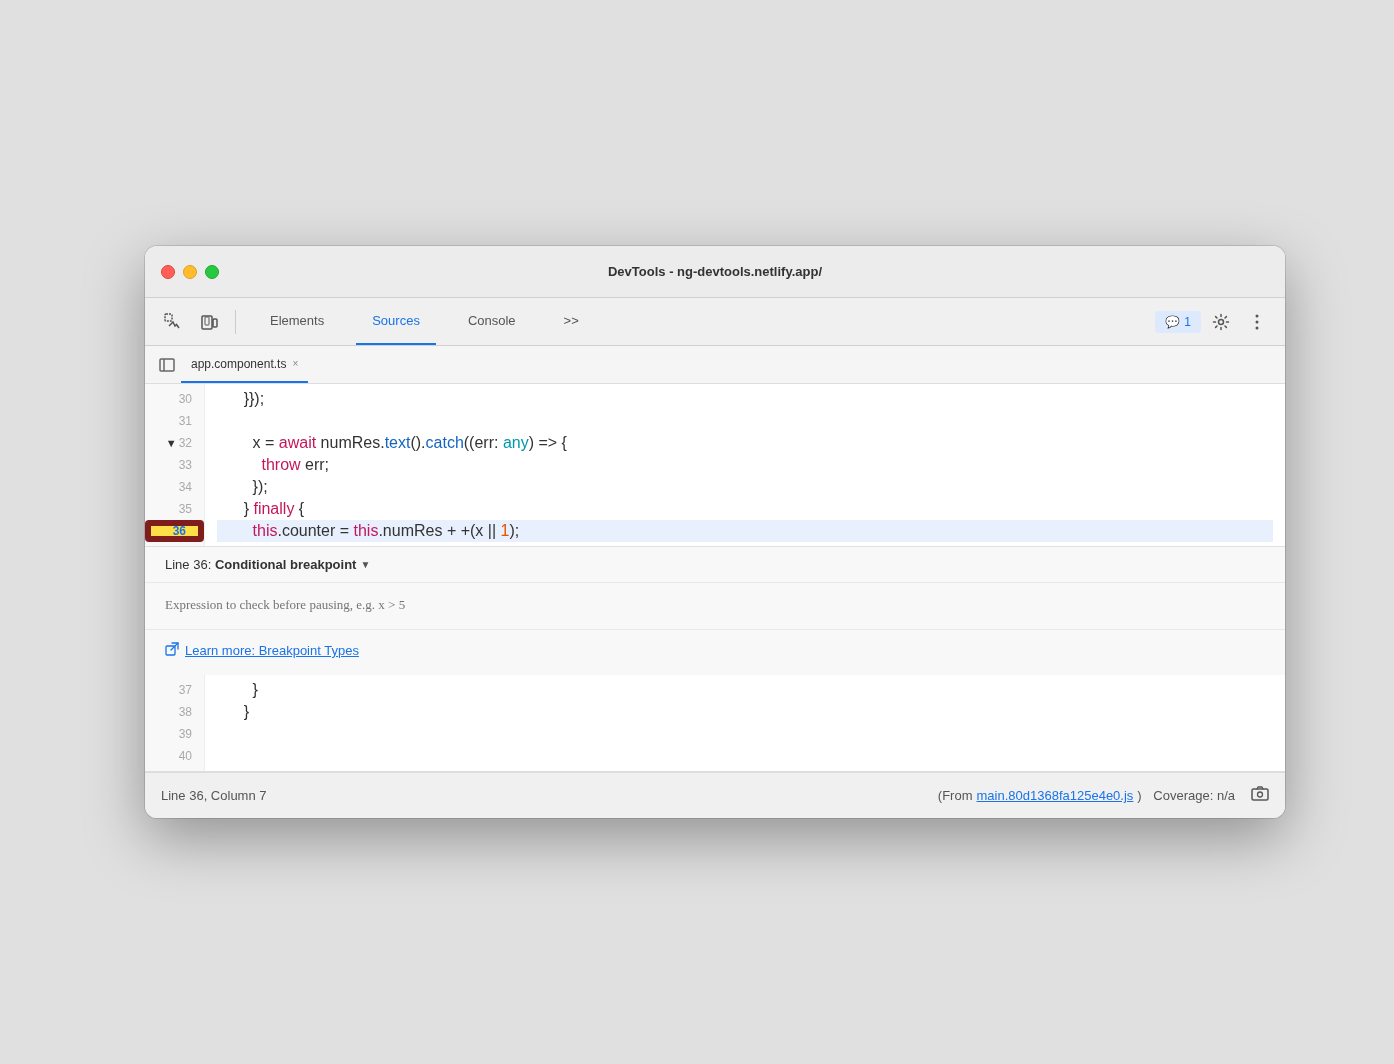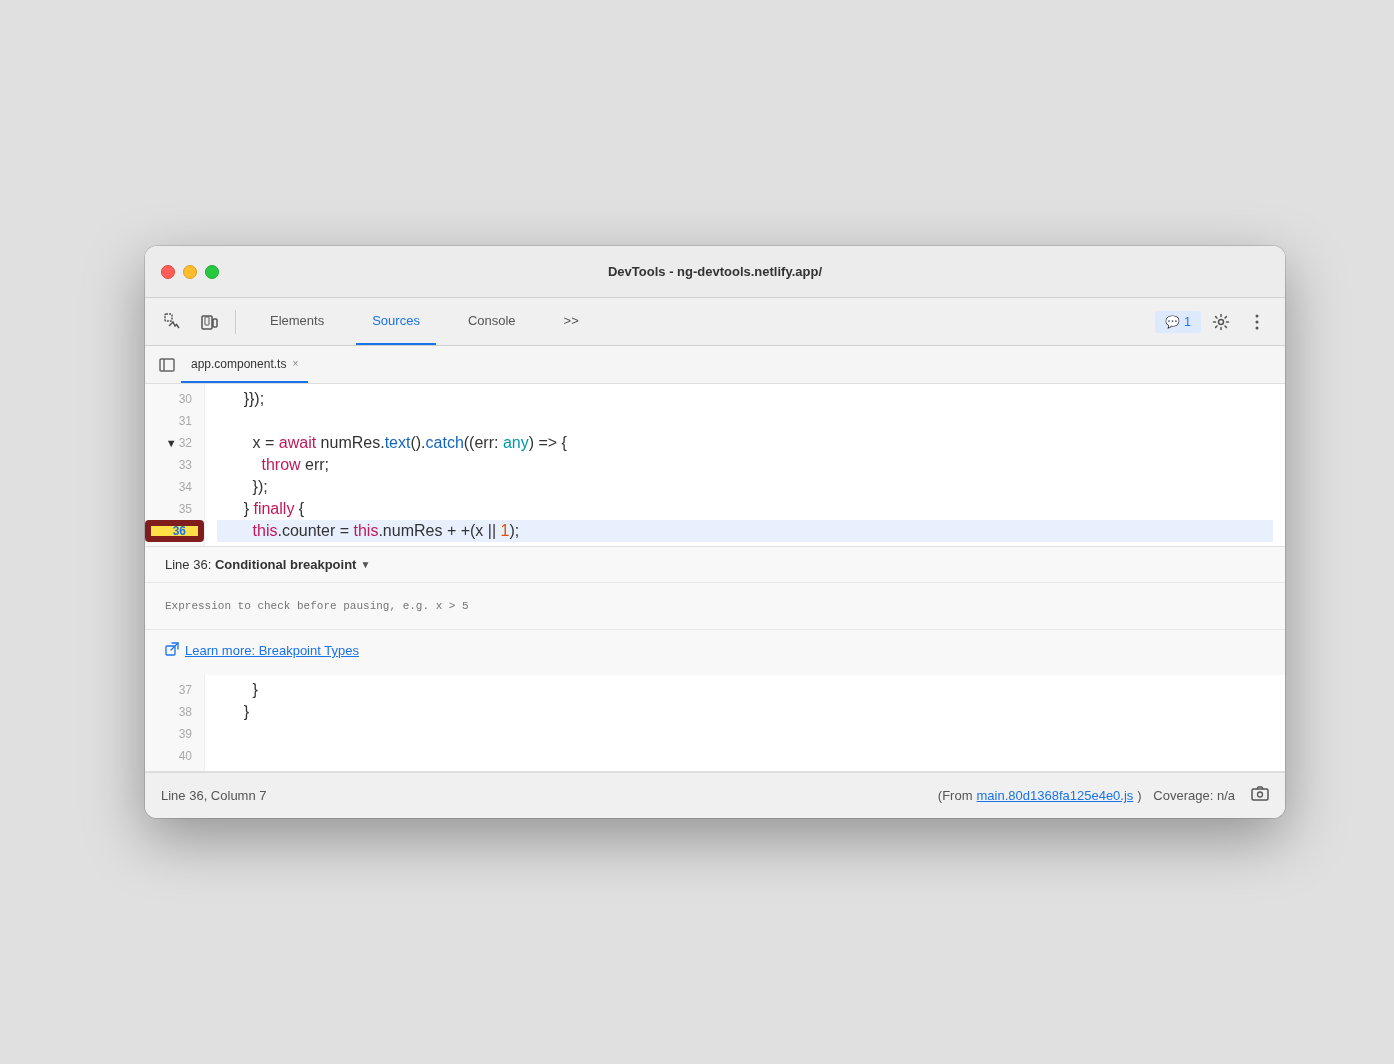--- a/index.html
+++ b/index.html
@@ -273,22 +273,22 @@
 
     .breakpoint-input-area {
       padding: 12px 20px 16px;
       border-bottom: 1px solid #e8e8e8;
     }
 
     .breakpoint-input {
       width: 100%;
       border: none;
       background: transparent;
-      font-family: Liberation Mono, monospace;
-      font-size: 11px;
+      font-family: Liberation Serif, serif;
+      font-size: 13px;
       color: #555;
       outline: none;
       caret-color: #333;
     }
 
     .breakpoint-link-area {
       padding: 12px 20px 16px;
       display: flex;
       align-items: center;
       gap: 6px;

